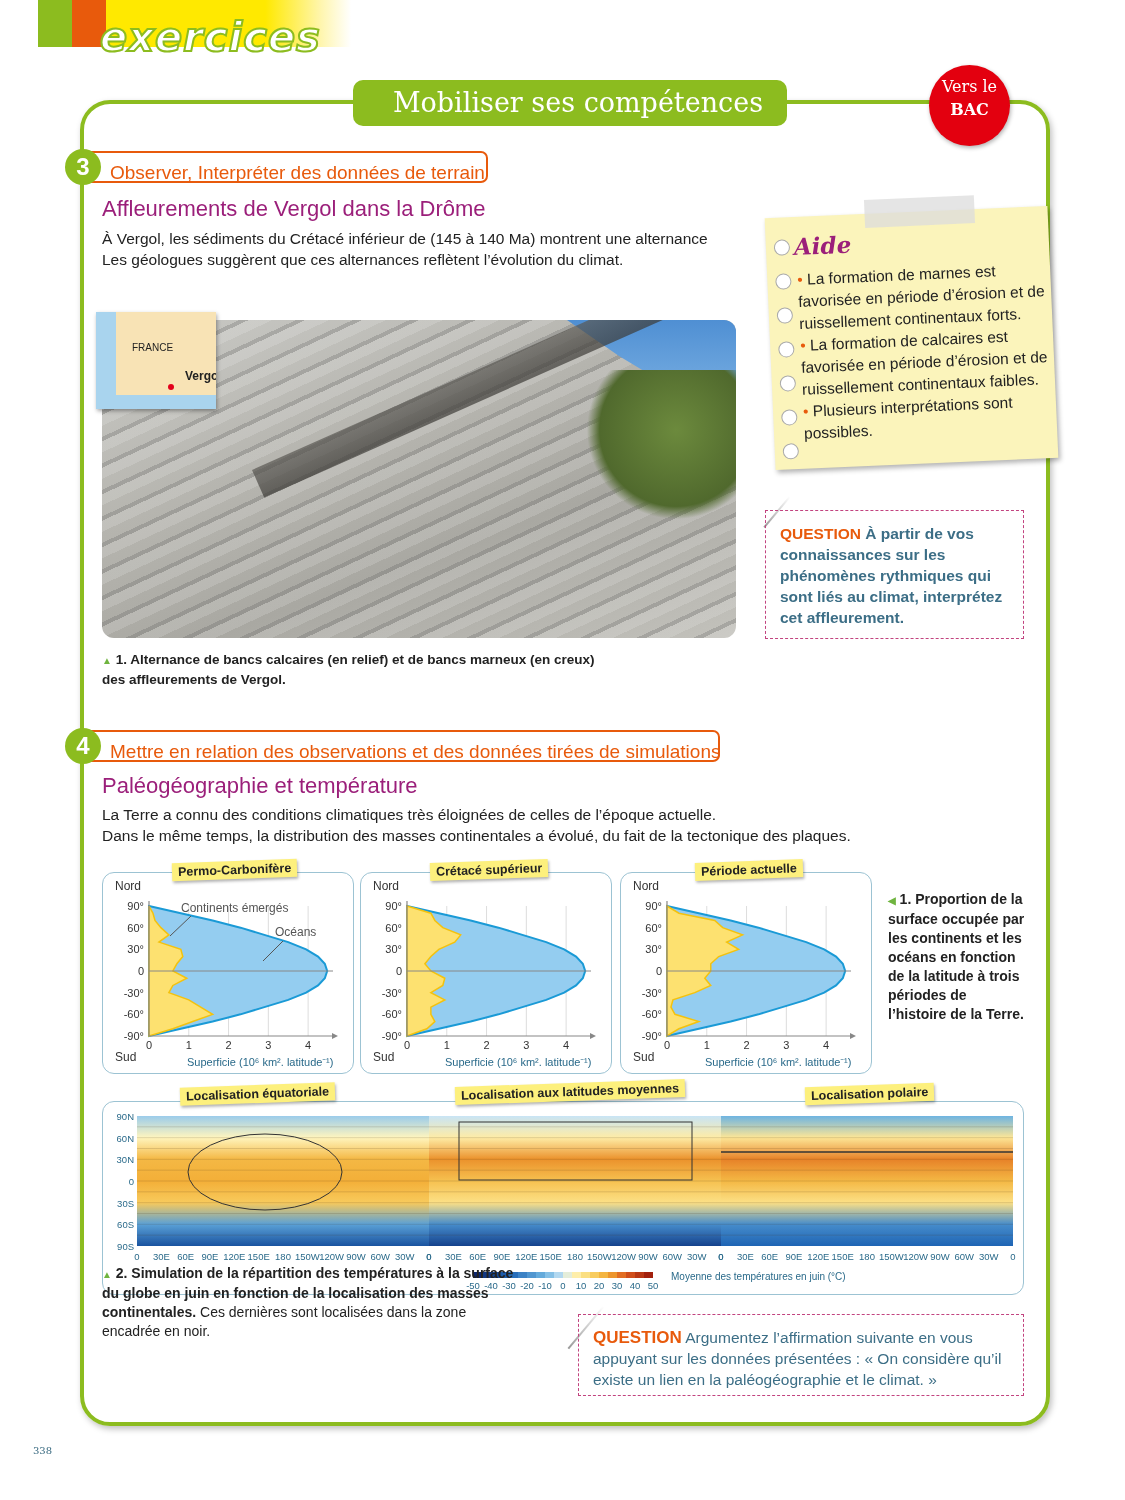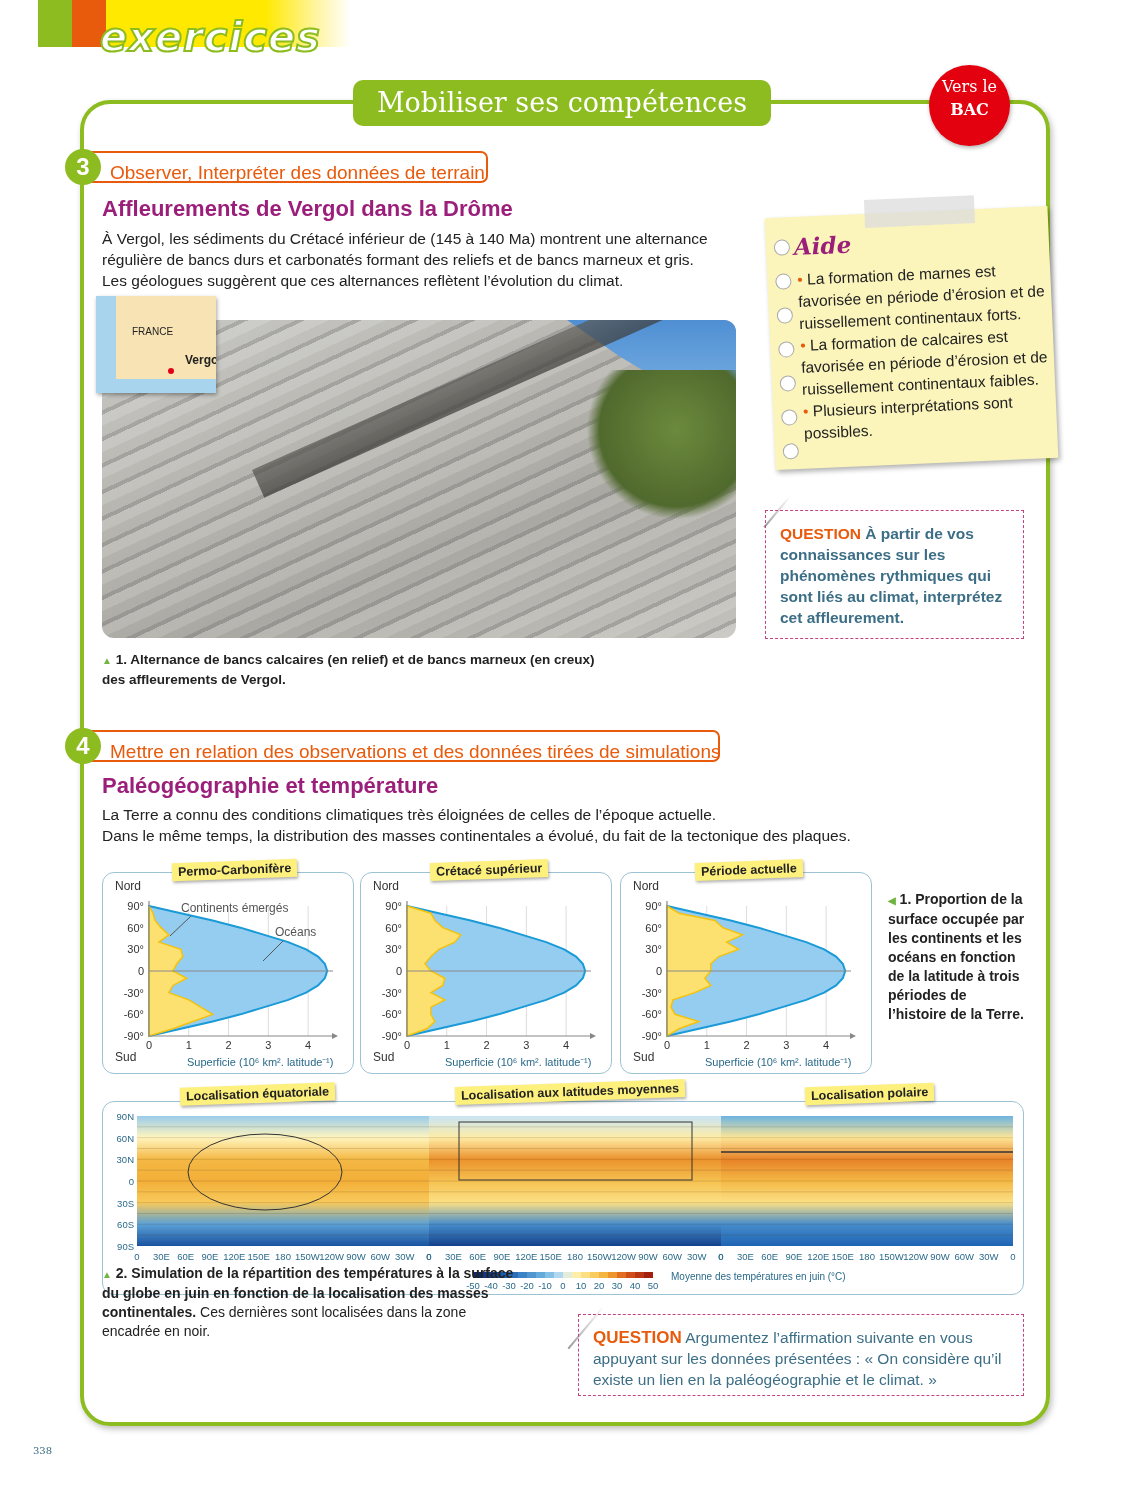--- a/index.html
+++ b/index.html
@@ -5,38 +5,38 @@
   html,body{margin:0;padding:0;}
   body{width:1125px;height:1500px;position:relative;background:#fff;font-family:"Liberation Sans",sans-serif;overflow:hidden;color:#222;}
   .abs{position:absolute;}
   
   .band-green{left:38px;top:0;width:34px;height:47px;background:#8cbc1f;}
   .band-orange{left:72px;top:0;width:34px;height:47px;background:#e85a0c;}
   .band-yellow{left:106px;top:0;width:245px;height:47px;background:linear-gradient(90deg,#ffe900 0%,#ffe900 65%,#fff6b0 88%,rgba(255,255,255,0) 100%);}
   .exercices{left:100px;top:14px;font-family:"DejaVu Sans",sans-serif;font-weight:bold;font-style:italic;font-size:40px;color:#fff;-webkit-text-stroke:2px #8cbc1f;letter-spacing:1px;}
   
   .frame{left:80px;top:100px;width:962px;height:1318px;border:4px solid #8cbc1f;border-radius:30px;box-shadow:2px 3px 6px rgba(0,0,0,0.25);}
-  .mob-title{left:353px;top:80px;width:418px;height:46px;background:#8cbc1f;border-radius:10px;color:#fff;font-family:"DejaVu Serif",serif;font-size:27px;line-height:46px;text-align:center;}
+  .mob-title{left:353px;top:80px;width:418px;height:46px;background:#8cbc1f;border-radius:10px;color:#fff;font-family:"DejaVu Serif",serif;font-size:27px;line-height:46px;text-align:center;padding-left:16px;}
   .bac{left:929px;top:65px;width:81px;height:81px;border-radius:50%;background:#e3000f;color:#fff;text-align:center;font-family:"DejaVu Serif",serif;box-shadow:1px 2px 4px rgba(0,0,0,0.3);}
   .bac .l1{font-size:16px;margin-top:13px;line-height:18px;}
   .bac .l2{font-size:16px;font-weight:bold;line-height:28px;}
   
   .ex-num{width:36px;height:36px;border-radius:50%;background:#8cbc1f;color:#fff;font-weight:bold;font-size:24px;line-height:36px;text-align:center;}
   .ex-label{height:32px;border:2px solid #e85a0c;border-radius:7px;color:#e85a0c;font-family:"Liberation Sans Narrow","Liberation Sans",sans-serif;font-size:19px;line-height:32px;padding:4px 10px 0 24px;box-sizing:border-box;white-space:nowrap;}
-  .ex-title{color:#9b1f7a;font-weight:bold;font-size:22px;}
+  .ex-title{color:#9b1f7a;font-weight:normal;font-size:22px;}
   .para{font-size:15.5px;line-height:21px;color:#222;}
   
   .photo{left:102px;top:320px;width:634px;height:318px;border-radius:12px;overflow:hidden;
     background:
       repeating-linear-gradient(155deg,rgba(255,255,255,0.0) 0 10px,rgba(90,90,90,0.25) 10px 14px,rgba(255,255,255,0.15) 14px 24px),
       linear-gradient(160deg,#c9c9c5 0%,#b5b4ae 40%,#a9a8a2 65%,#c3c2bc 100%);}
   .photo .sky{position:absolute;right:0;top:0;width:260px;height:120px;background:linear-gradient(180deg,#4f8fd3,#8fc0ea);clip-path:polygon(35% 0,100% 0,100% 100%,78% 60%,55% 30%);}
   .photo .trees{position:absolute;right:0;top:50px;width:150px;height:150px;background:radial-gradient(circle at 60% 40%,#6c8a3d,#50692d 60%,transparent 70%);}
   .photo .vein{position:absolute;left:150px;top:150px;width:480px;height:30px;background:linear-gradient(180deg,#5a5853,#3d3b37);transform:rotate(-24deg);transform-origin:left top;opacity:0.7;}
-  .map{left:96px;top:296px;width:120px;height:97px;background:#f8e3b5;box-shadow:1px 2px 4px rgba(0,0,0,0.35);overflow:hidden;}
+  .map{left:96px;top:312px;width:120px;height:97px;background:#f8e3b5;box-shadow:1px 2px 4px rgba(0,0,0,0.35);overflow:hidden;}
   .map .sea1{position:absolute;left:0;top:0;width:20px;height:100%;background:#a9d4ee;}
   .map .sea2{position:absolute;left:0;bottom:0;width:100%;height:14px;background:#a9d4ee;}
   .map .france{position:absolute;left:36px;top:30px;font-size:10px;color:#222;}
   .map .vergol{position:absolute;left:42px;top:57px;font-size:12px;font-weight:bold;color:#222;margin-left:47px;}
   .map .dot{position:absolute;left:72px;top:72px;width:6px;height:6px;border-radius:50%;background:#e3001b;}
   .caption{font-size:13.5px;font-weight:bold;line-height:19px;color:#222;}
   .tri{color:#6fb43f;font-size:10px;}
   
   .aide{left:770px;top:212px;width:283px;height:252px;background:#fbf4bb;transform:rotate(-2.5deg);box-shadow:2px 3px 5px rgba(0,0,0,0.3);}
   .aide .tape{position:absolute;left:100px;top:-14px;width:110px;height:28px;background:rgba(220,220,220,0.75);}
@@ -73,21 +73,20 @@
 <div class="abs bac">
   <div class="l1">Vers le</div>
   <div class="l2">BAC</div>
 </div>
 
 <div class="abs ex-label" style="left:84px;top:151px;width:404px;">Observer, Interpréter des données de terrain</div>
 <div class="abs ex-num" style="left:65px;top:149px;">3</div>
 <div class="abs ex-title" style="left:102px;top:196px;">Affleurements de Vergol dans la Drôme</div>
 <div class="abs para" style="left:102px;top:228px;width:660px;">
   <div>À Vergol, les sédiments du Crétacé inférieur de (145 à 140 Ma) montrent une alternance</div>
-  <div>régulière de bancs durs et carbonatés formant des reliefs et de bancs marneux et gris.</div>
   <div>Les géologues suggèrent que ces alternances reflètent l’évolution du climat.</div>
 </div>
 
 <div class="abs photo">
   <div class="sky"></div>
   <div class="trees"></div>
   <div class="vein"></div>
 </div>
 <div class="abs map">
   <div class="sea1"></div>

